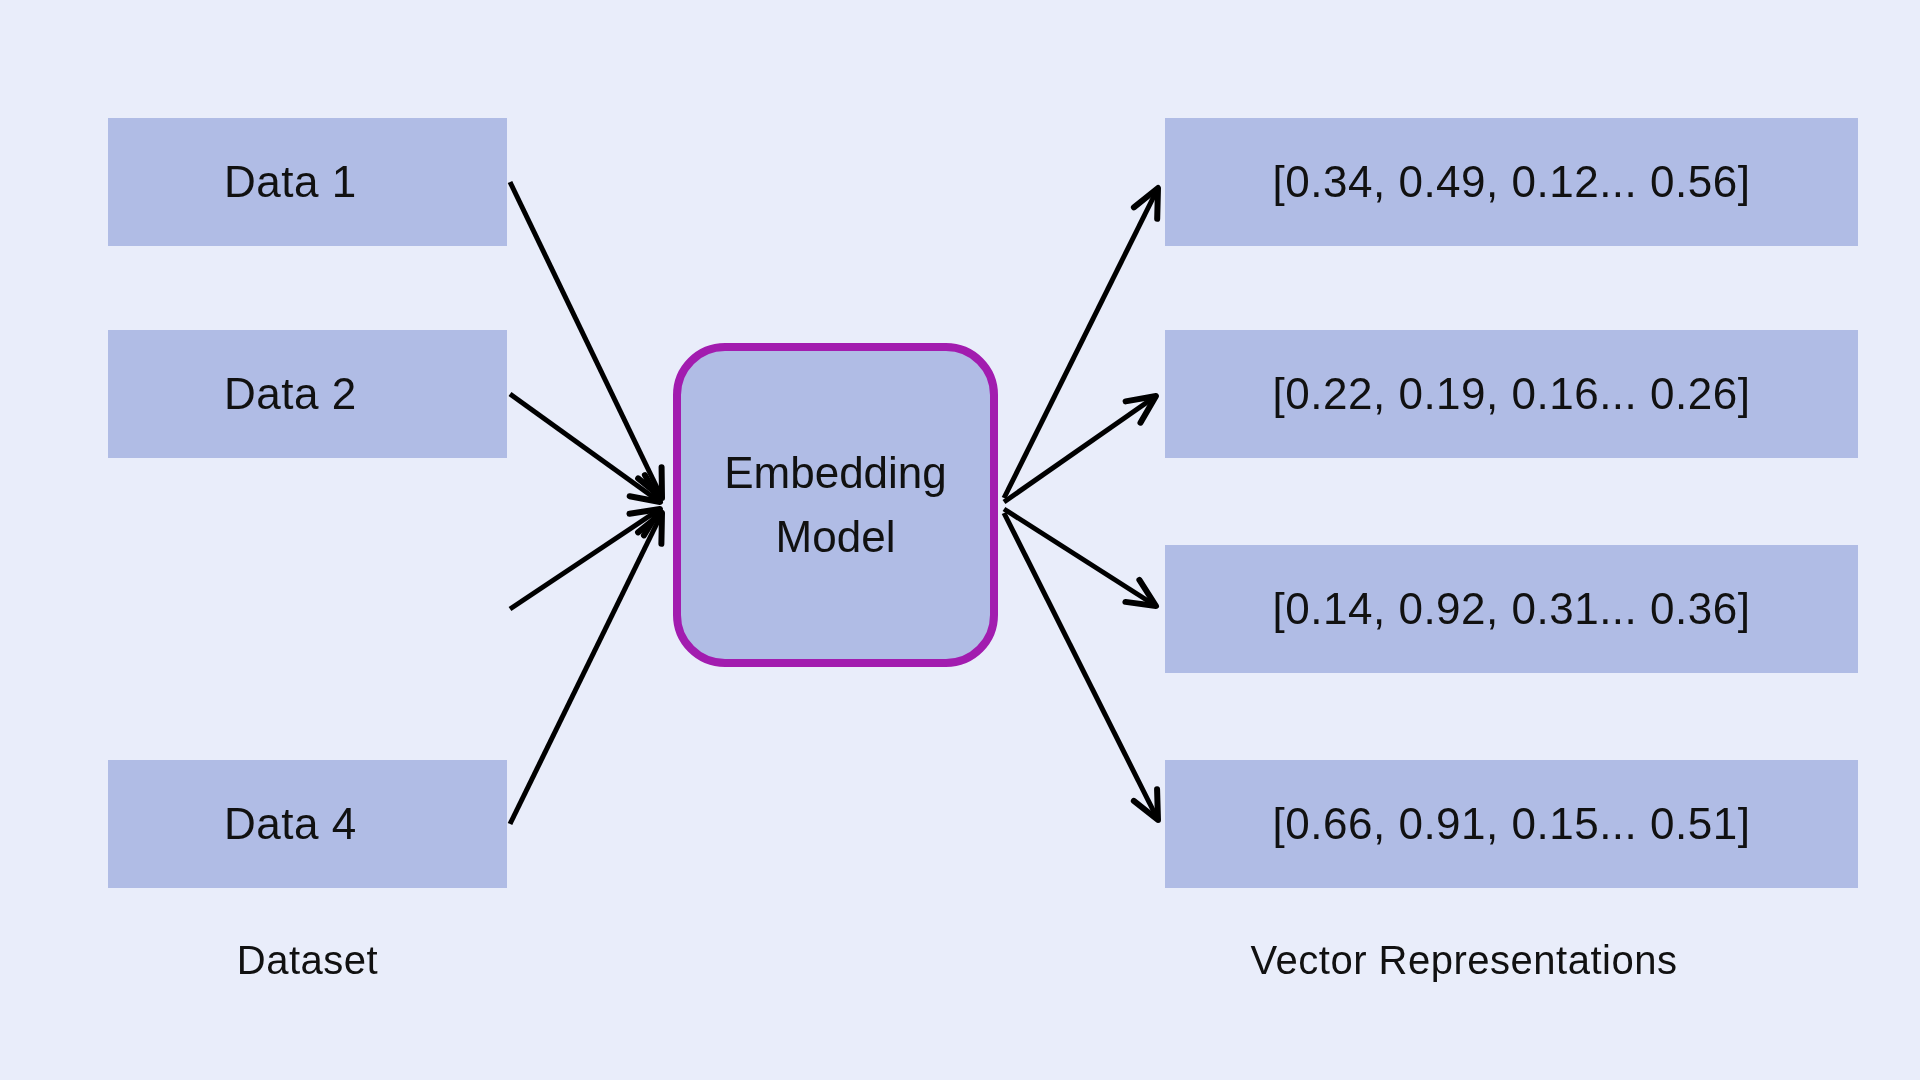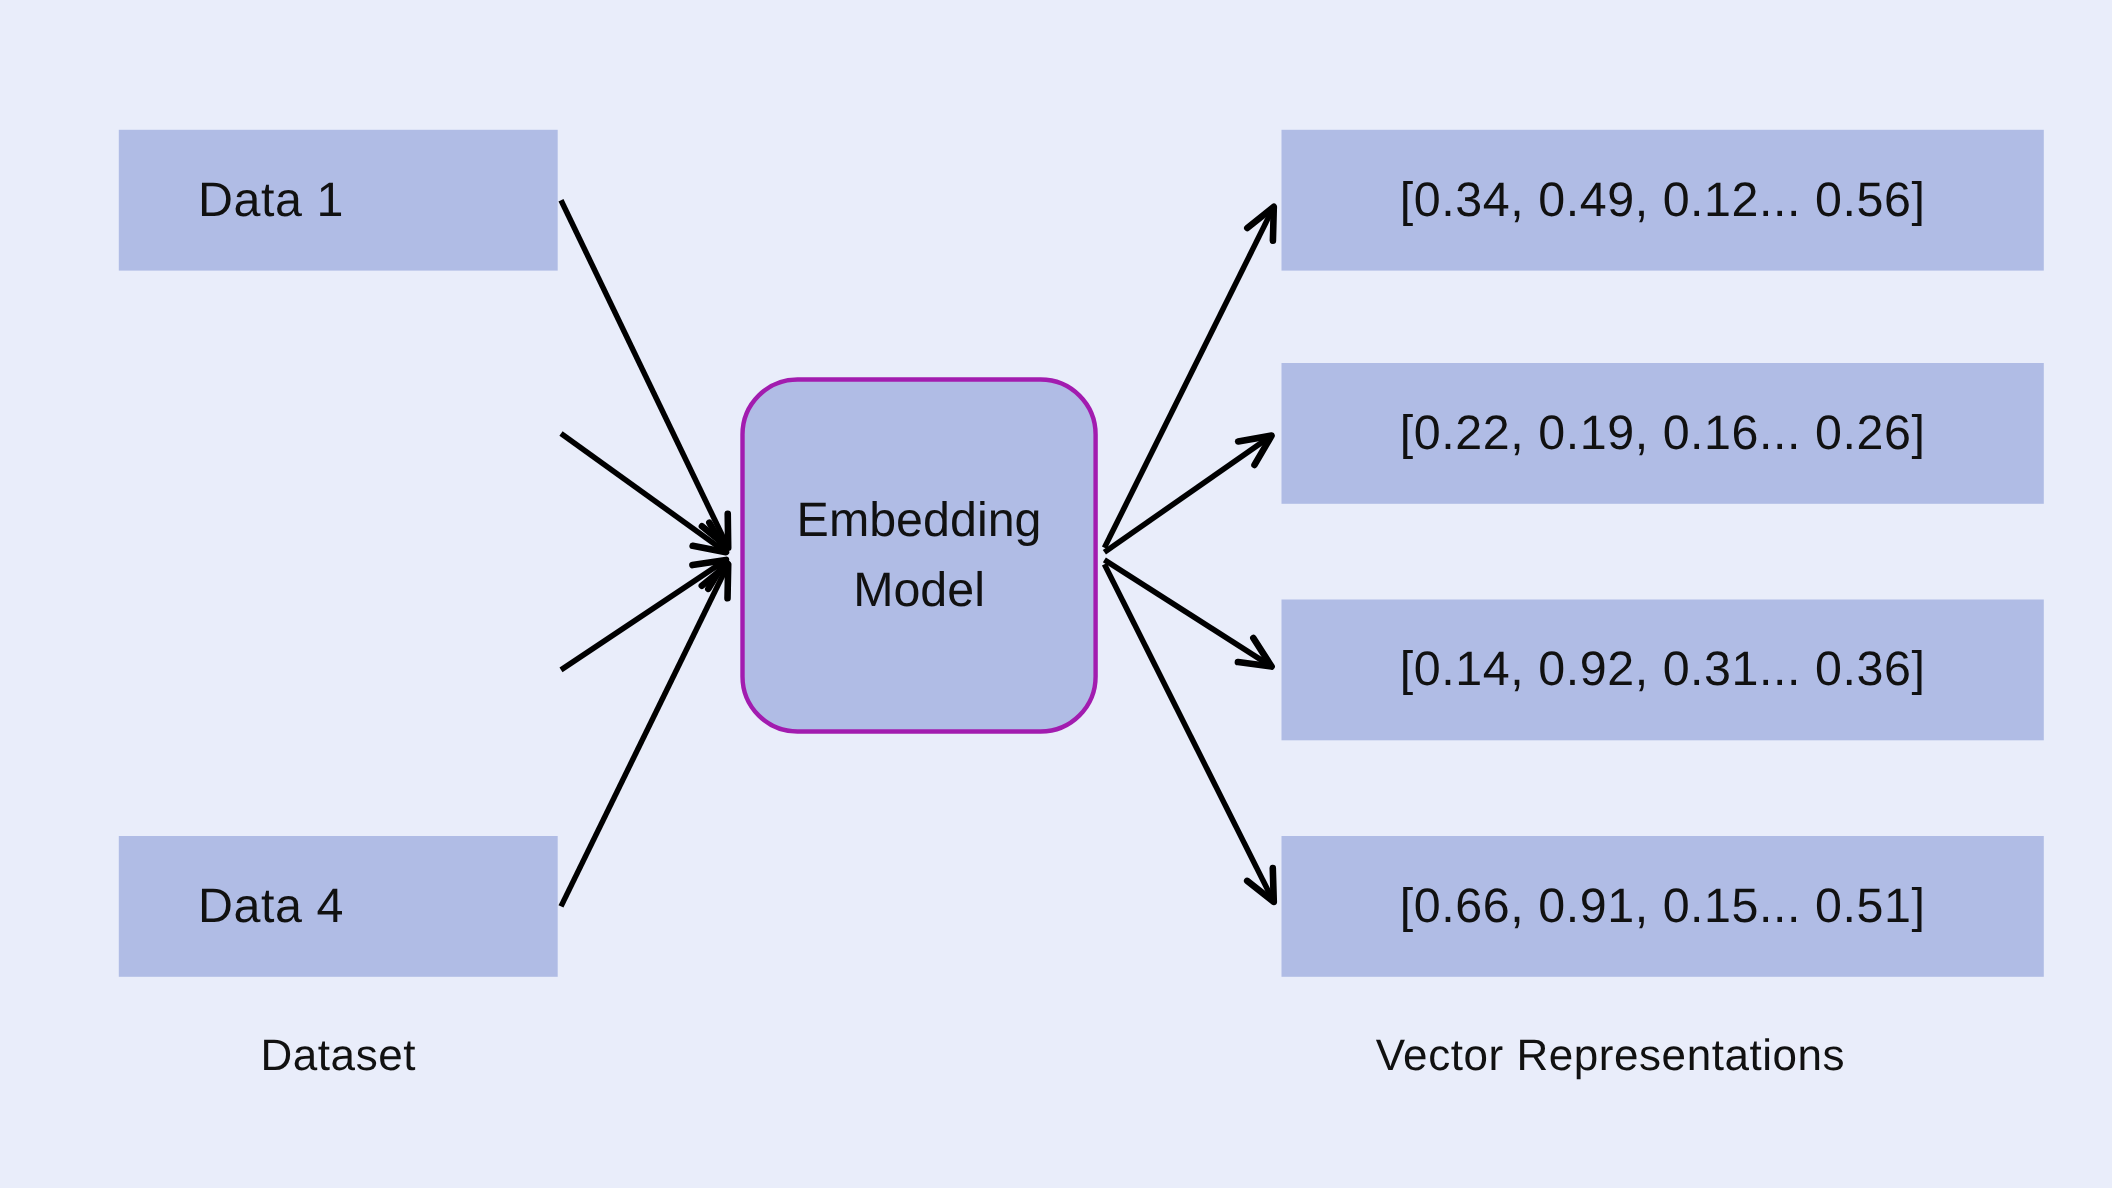--- a/index.html
+++ b/index.html
@@ -20,21 +20,21 @@
     background: #b0bce5;
     display: flex;
     align-items: center;
     font-size: 44px;
     letter-spacing: 0.5px;
   }
   .data-box {
     left: 108px;
     width: 399px;
     height: 128px;
-    padding-left: 72px;
+    padding-left: 116px;
     box-sizing: border-box;
     justify-content: flex-start;
   }
   .vector-box {
     left: 1165px;
     width: 693px;
     height: 128px;
     justify-content: center;
     text-align: center;
   }
@@ -44,21 +44,21 @@
   .row-4 { top: 760px; }
 
   #model-box {
     position: absolute;
     left: 673px;
     top: 343px;
     width: 325px;
     height: 324px;
     box-sizing: border-box;
     background: #b0bce5;
-    border: 4px solid #a21caf;
+    border: 8px solid #a21caf;
     border-radius: 52px;
     display: flex;
     flex-direction: column;
     align-items: center;
     justify-content: center;
     font-size: 44px;
     line-height: 1.45;
     text-align: center;
   }
 
@@ -93,20 +93,23 @@
   }
 </style>
 </head>
 <body>
 
 <div id="canvas">
 
   <div class="box data-box row-1">
     <span>Data 1</span>
   </div>
+  <div class="box data-box row-2">
+    <span>Data 2</span>
+  </div>
   <div class="box data-box row-4">
     <span>Data 4</span>
   </div>
 
   <div id="model-box">
     <div>Embedding</div>
     <div>Model</div>
   </div>
 
   <div class="box vector-box row-1">

